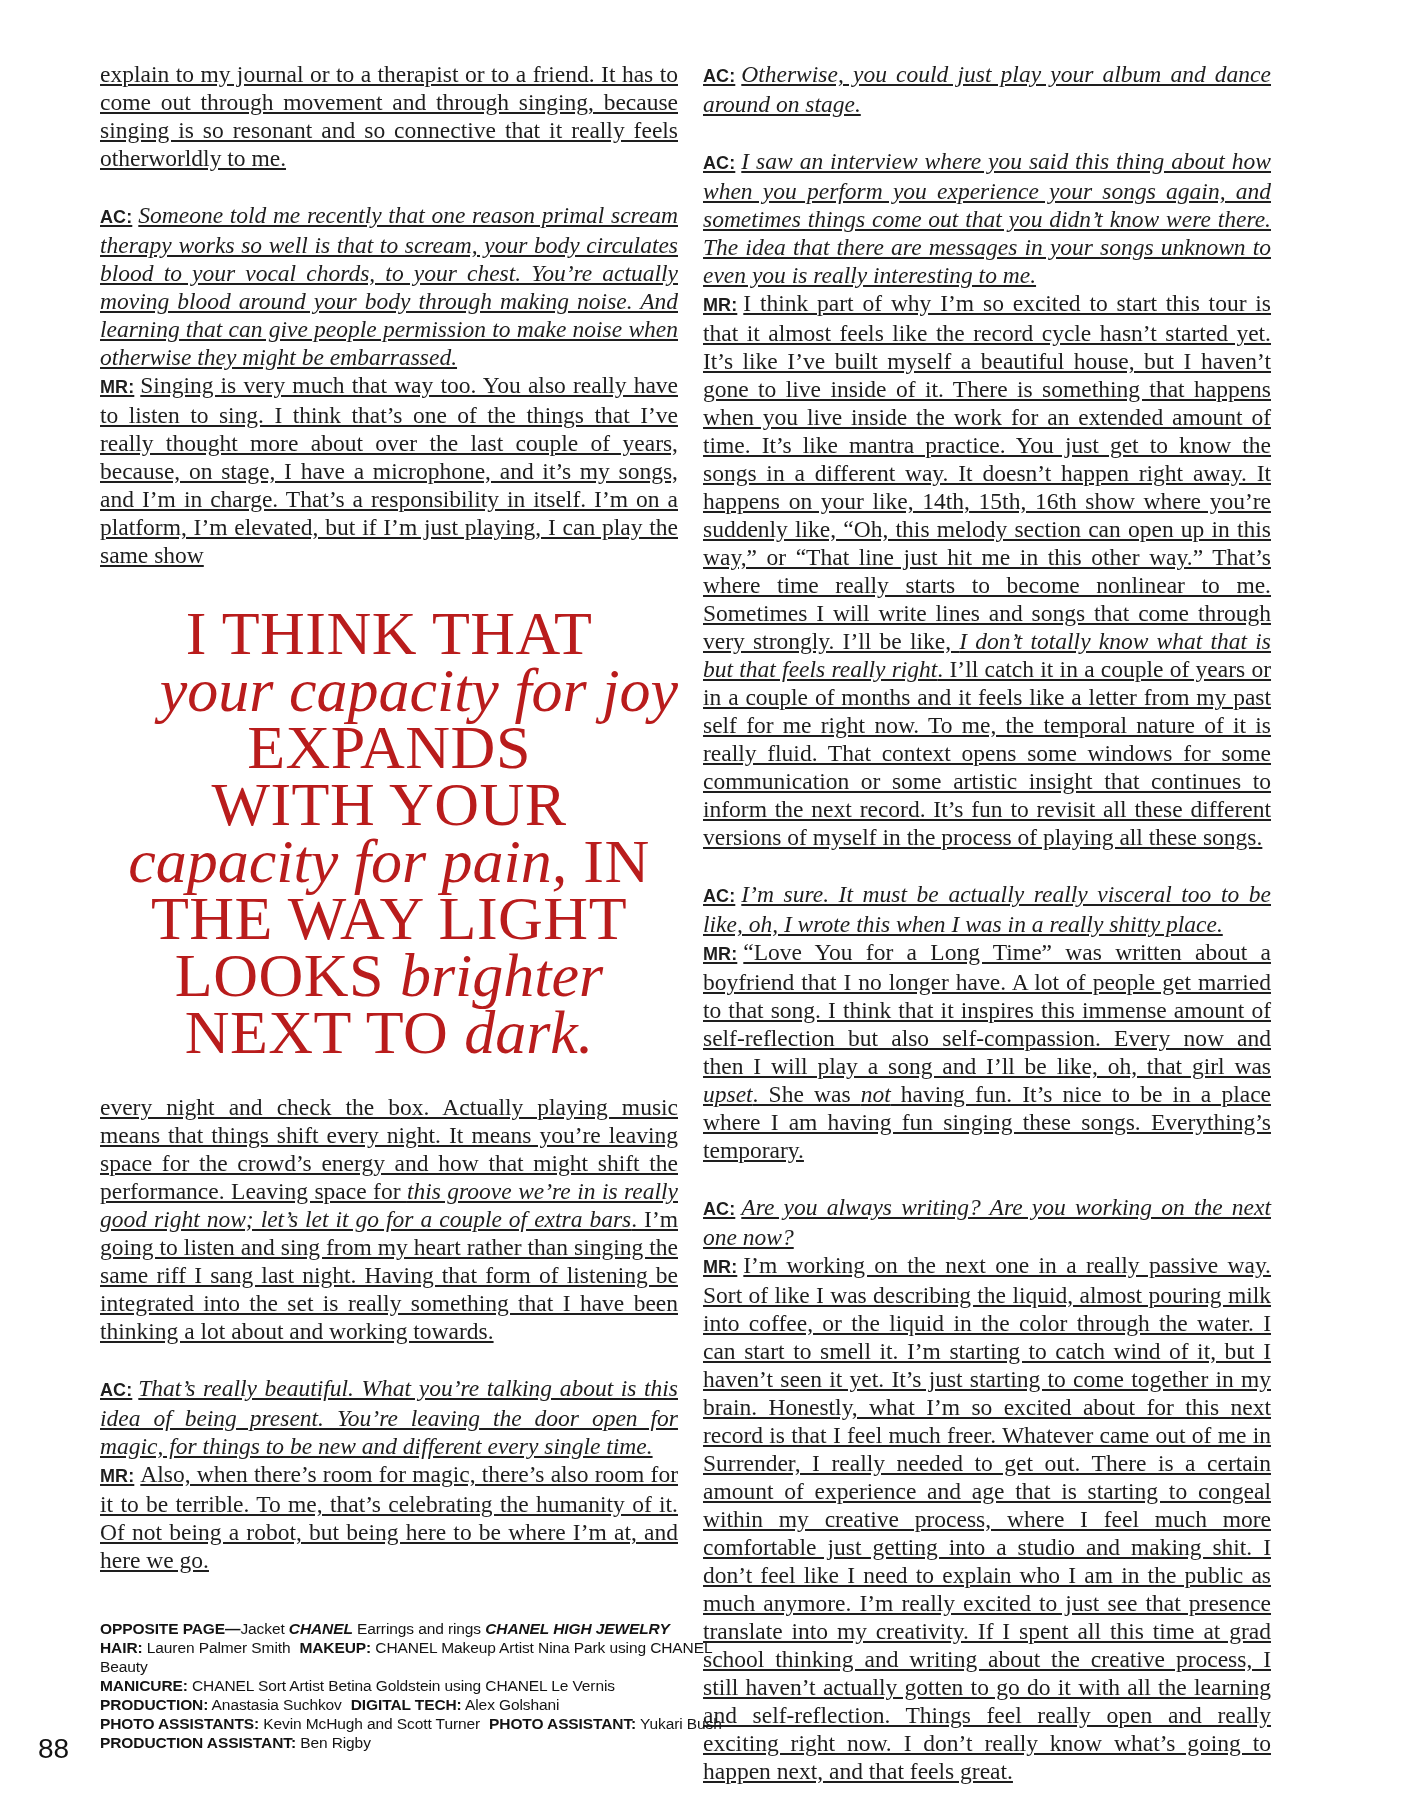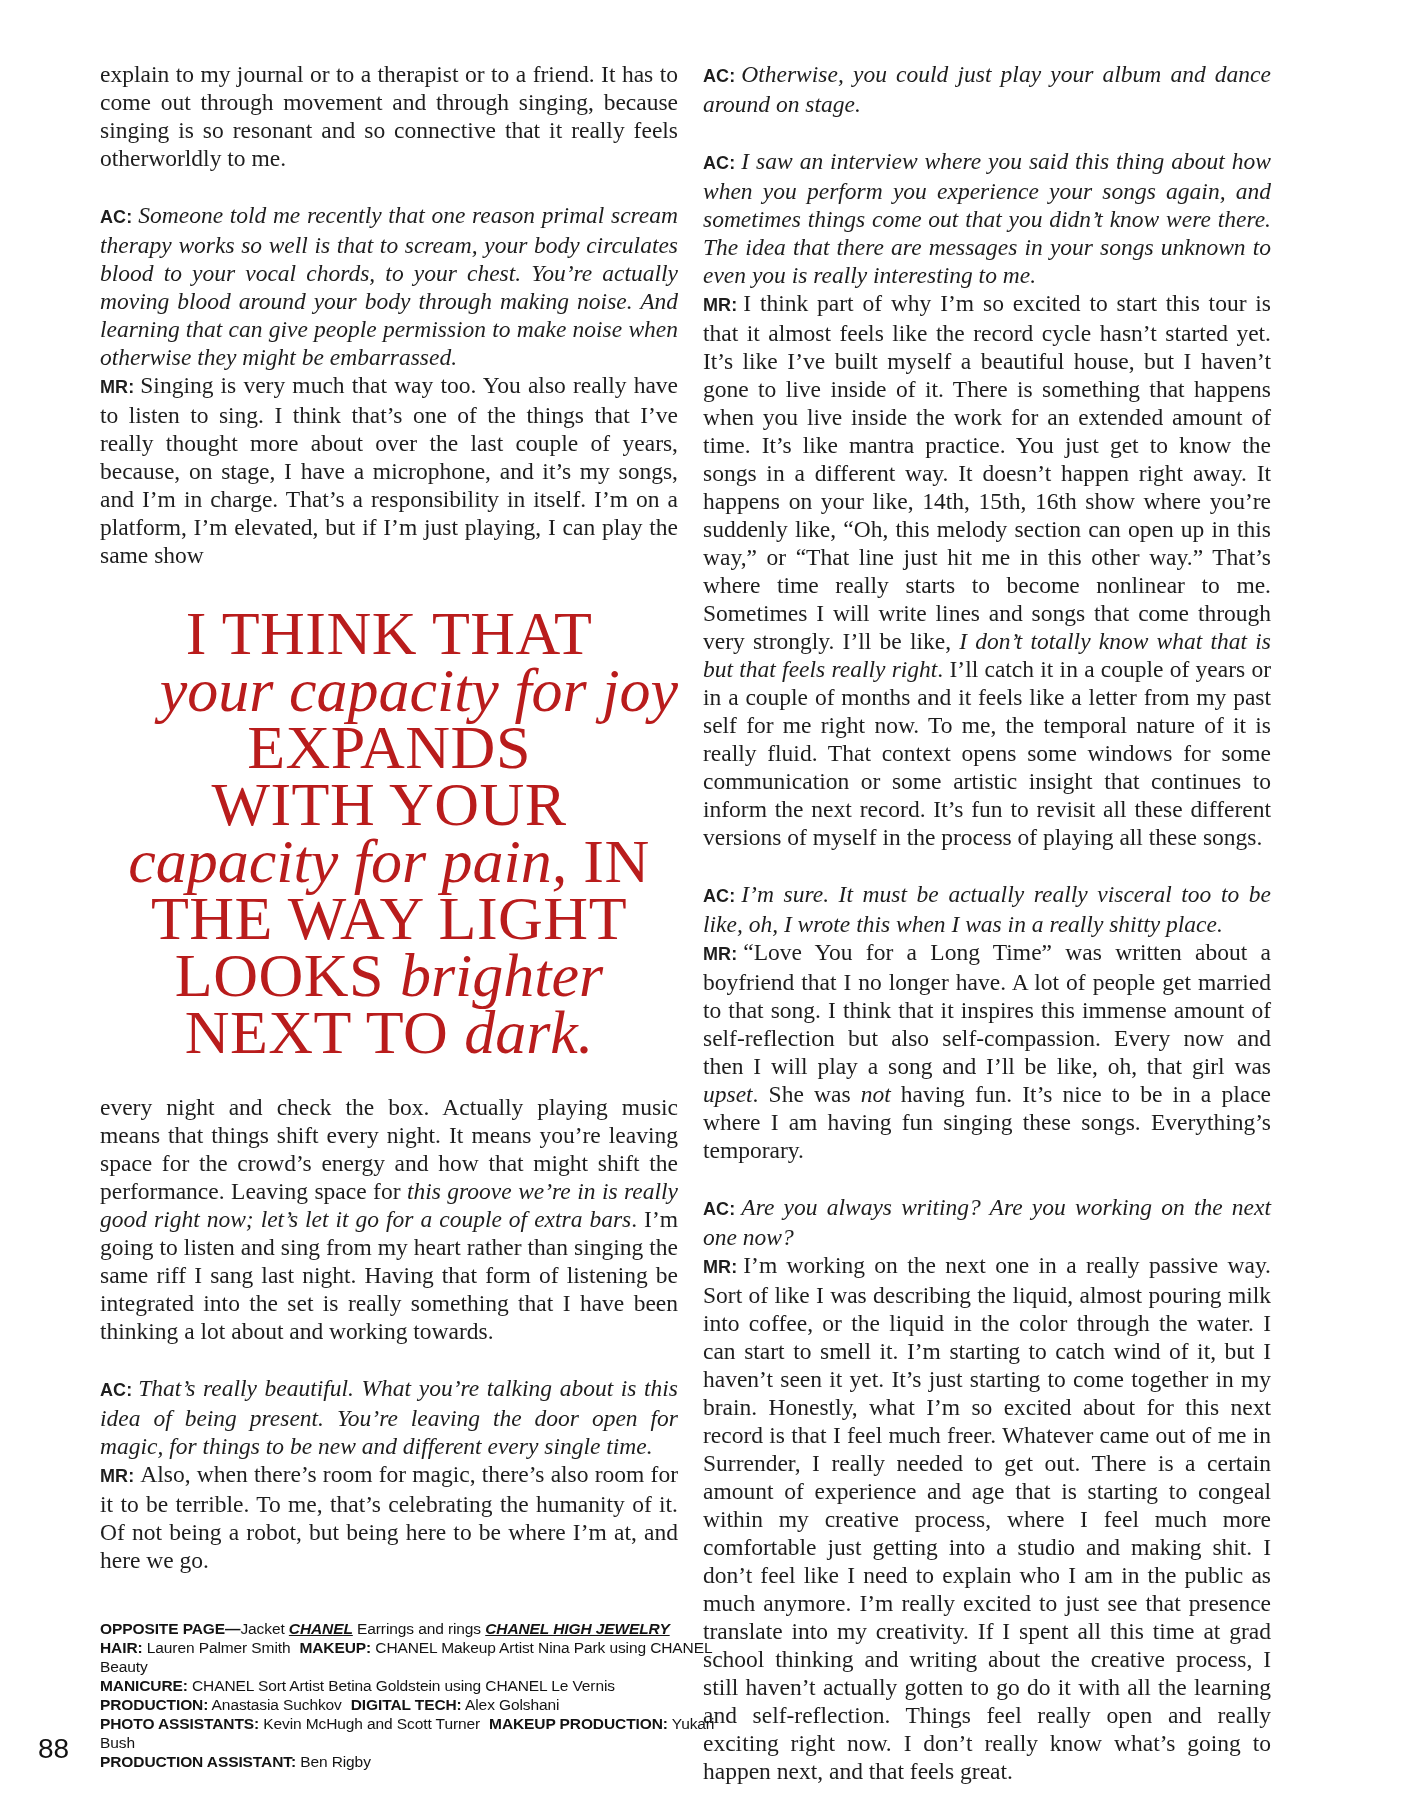--- a/index.html
+++ b/index.html
@@ -20,21 +20,21 @@
     position: absolute;
     top: 60px;
     text-align: justify;
     font-size: 23.5px;
     line-height: 28px;
     hyphens: auto;
     -webkit-hyphens: auto;
   }
   .col-left  { left: 100px; width: 578px; }
   .col-right { left: 703px; width: 568px; }
-  .para { margin: 0; }
+  .para { margin: 0; text-decoration: underline; }
   .gap { height: 29px; }
   .spk {
     font-family: "Liberation Sans", sans-serif;
     font-weight: 700;
     font-size: 18px;
     letter-spacing: 0.1px;
     margin-right: 6px;
   }
   .it { font-style: italic; }
   
@@ -56,21 +56,21 @@
     left: 100px;
     top: 1619px;
     width: 640px;
     font-family: "Liberation Sans", sans-serif;
     font-size: 15.5px;
     line-height: 19px;
     color: #131313;
     letter-spacing: -0.1px;
   }
   .cl { font-weight: 700; }
-  .cbi { font-weight: 700; font-style: italic; text-decoration: underline; }
+  .cbi { font-weight: 700; font-style: italic; }
   .ml { margin-left: 9px; }
   .pagenum {
     position: absolute;
     left: 38px;
     top: 1733px;
     font-family: "Liberation Sans", sans-serif;
     font-weight: 400;
     font-size: 28px;
     color: #111111;
   }
@@ -132,17 +132,17 @@
 
   <p class="para"><span class="spk">MR:</span><span>I’m working on the next one in a really passive way. Sort of like I was describing the liquid, almost pouring milk into coffee, or the liquid in the color through the water. I can start to smell it. I’m starting to catch wind of it, but I haven’t seen it yet. It’s just starting to come together in my brain. Honestly, what I’m so excited about for this next record is that I feel much freer. Whatever came out of me in Surrender, I really needed to get out. There is a certain amount of experience and age that is starting to congeal within my creative process, where I feel much more comfortable just getting into a studio and making shit. I don’t feel like I need to explain who I am in the public as much anymore. I’m really excited to just see that presence translate into my creativity. If I spent all this time at grad school thinking and writing about the creative process, I still haven’t actually gotten to go do it with all the learning and self-reflection. Things feel really open and really exciting right now. I don’t really know what’s going to happen next, and that feels great.</span></p>
 
 </div>
 
 <div class="credits">
   <div><span class="cl">OPPOSITE PAGE—</span><span>Jacket </span><span class="cbi">CHANEL</span><span> Earrings and rings </span><span class="cbi">CHANEL HIGH JEWELRY</span></div>
   <div><span class="cl">HAIR:</span><span> Lauren Palmer Smith</span><span class="cl ml">MAKEUP:</span><span> CHANEL Makeup Artist Nina Park using CHANEL Beauty</span></div>
   <div><span class="cl">MANICURE:</span><span> CHANEL Sort Artist Betina Goldstein using CHANEL Le Vernis</span></div>
   <div><span class="cl">PRODUCTION:</span><span> Anastasia Suchkov</span><span class="cl ml">DIGITAL TECH:</span><span> Alex Golshani</span></div>
-  <div><span class="cl">PHOTO ASSISTANTS:</span><span> Kevin McHugh and Scott Turner</span><span class="cl ml">MAKEUP PRODUCTION:</span><span> Yukari Bush</span></div>
+  <div><span class="cl">PHOTO ASSISTANTS:</span><span> Kevin McHugh and Scott Turner</span><span class="cl ml">PHOTO ASSISTANT:</span><span> Yukari Bush</span></div>
   <div><span class="cl">PRODUCTION ASSISTANT:</span><span> Ben Rigby</span></div>
 </div>
 
 <div class="pagenum">88</div>
 
 </body></html>

